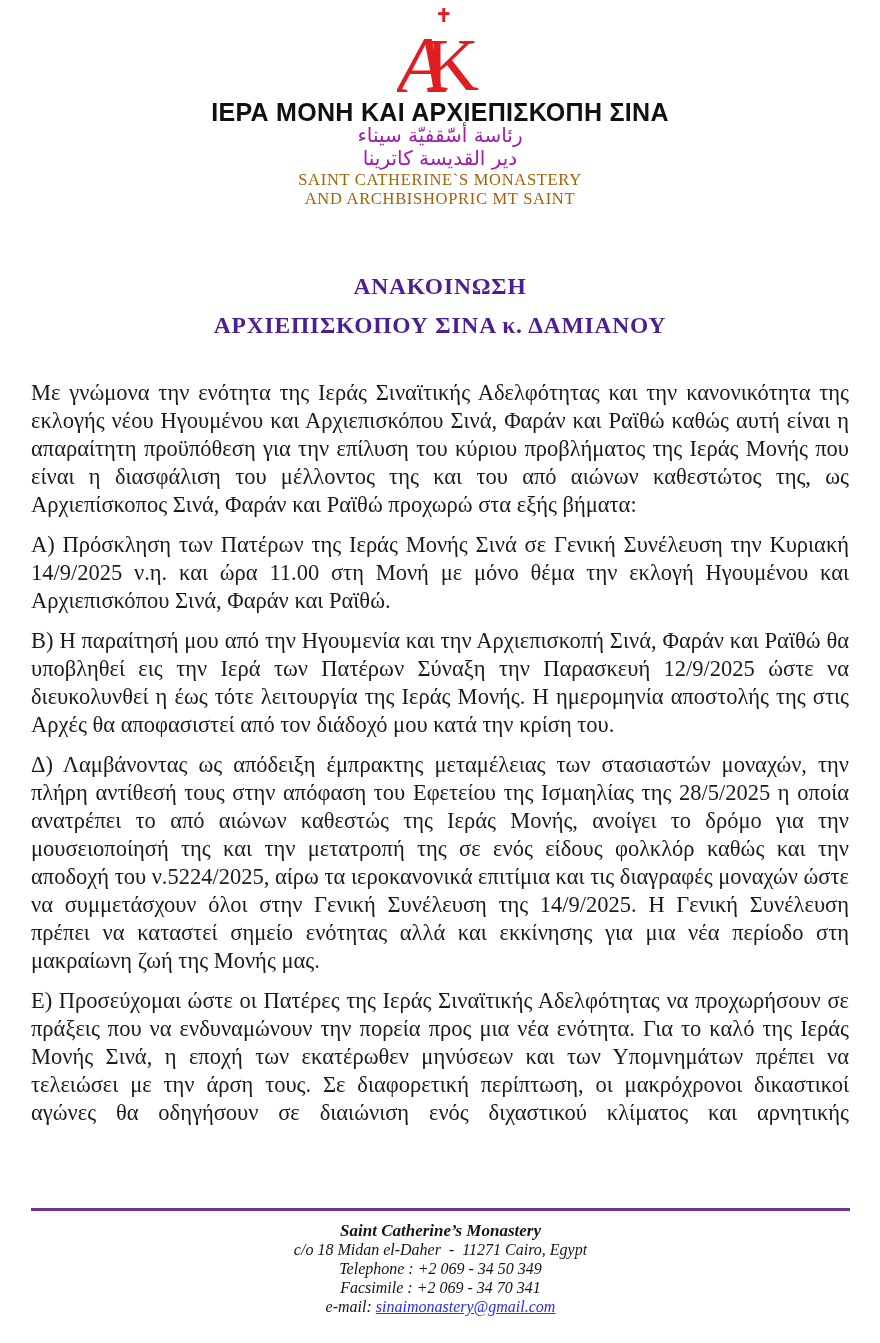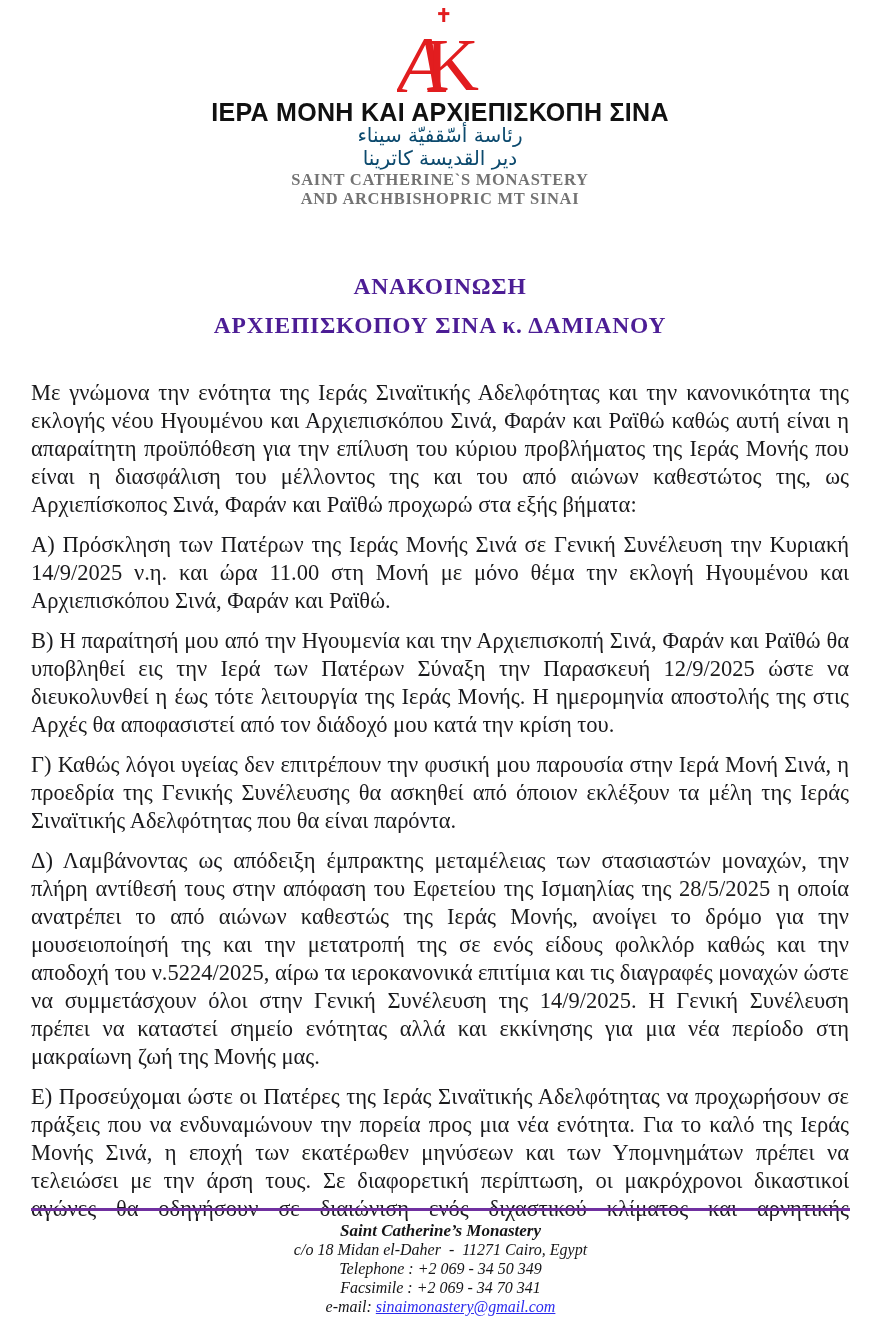--- a/index.html
+++ b/index.html
@@ -25,30 +25,29 @@
     font-size: 25px;
     line-height: 24px;
     letter-spacing: 0.3px;
     color: #111;
     margin-top: 4px;
   }
   .org-arabic {
     font-family: "DejaVu Sans", sans-serif;
     font-size: 20px;
     line-height: 23px;
-    color: #0c4a6e;
+    color: #a21caf;
     direction: rtl;
   }
   .org-english {
     font-family: "Liberation Serif", serif;
     font-size: 16.5px;
     line-height: 19px;
     letter-spacing: 0.7px;
-    color: #737373;
-    font-weight: bold;
+    color: #a16207;
   }
 
   
   .titles { text-align: center; margin-top: 64px; }
   .title-line {
     font-family: "Liberation Serif", serif;
     font-weight: 700;
     font-size: 23.5px;
     line-height: 28px;
     letter-spacing: 0.8px;
@@ -107,33 +106,32 @@
         </g>
 
         <text x="0" y="92" font-family="'Liberation Serif', serif" font-style="italic" font-size="86" fill="#e21d1f">A</text>
         <text x="30" y="90" font-family="'Liberation Serif', serif" font-size="80" fill="#e21d1f">K</text>
       </svg>
     </div>
     <div class="org-greek">ΙΕΡΑ ΜΟΝΗ ΚΑΙ ΑΡΧΙΕΠΙΣΚΟΠΗ ΣΙΝΑ</div>
     <div class="org-arabic" dir="rtl">رئاسة أسّقفيّة سيناء</div>
     <div class="org-arabic" dir="rtl">دير القديسة كاترينا</div>
     <div class="org-english">SAINT CATHERINE`S MONASTERY</div>
-    <div class="org-english">AND ARCHBISHOPRIC MT SINAI</div>
+    <div class="org-english">AND ARCHBISHOPRIC MT SAINT</div>
   </div>
 
   <div class="titles">
     <div class="title-line">ΑΝΑΚΟΙΝΩΣΗ</div>
     <div class="title-line">ΑΡΧΙΕΠΙΣΚΟΠΟΥ ΣΙΝΑ κ. ΔΑΜΙΑΝΟΥ</div>
   </div>
 
   <div class="body-text">
     <p>Με γνώμονα την ενότητα της Ιεράς Σιναϊτικής Αδελφότητας και την κανονικότητα της εκλογής νέου Ηγουμένου και Αρχιεπισκόπου Σινά, Φαράν και Ραϊθώ καθώς αυτή είναι η απαραίτητη προϋπόθεση για την επίλυση του κύριου προβλήματος της Ιεράς Μονής που είναι η διασφάλιση του μέλλοντος της και του από αιώνων καθεστώτος της, ως Αρχιεπίσκοπος Σινά, Φαράν και Ραϊθώ προχωρώ στα εξής βήματα:</p>
     <p>Α) Πρόσκληση των Πατέρων της Ιεράς Μονής Σινά σε Γενική Συνέλευση την Κυριακή 14/9/2025 ν.η. και ώρα 11.00 στη Μονή με μόνο θέμα την εκλογή Ηγουμένου και Αρχιεπισκόπου Σινά, Φαράν και Ραϊθώ.</p>
     <p>Β) Η παραίτησή μου από την Ηγουμενία και την Αρχιεπισκοπή Σινά, Φαράν και Ραϊθώ θα υποβληθεί εις την Ιερά των Πατέρων Σύναξη την Παρασκευή 12/9/2025 ώστε να διευκολυνθεί η έως τότε λειτουργία της Ιεράς Μονής. Η ημερομηνία αποστολής της στις Αρχές θα αποφασιστεί από τον διάδοχό μου κατά την κρίση του.</p>
-    <p>Γ) Καθώς λόγοι υγείας δεν επιτρέπουν την φυσική μου παρουσία στην Ιερά Μονή Σινά, η προεδρία της Γενικής Συνέλευσης θα ασκηθεί από όποιον εκλέξουν τα μέλη της Ιεράς Σιναϊτικής Αδελφότητας που θα είναι παρόντα.</p>
     <p>Δ) Λαμβάνοντας ως απόδειξη έμπρακτης μεταμέλειας των στασιαστών μοναχών, την πλήρη αντίθεσή τους στην απόφαση του Εφετείου της Ισμαηλίας της 28/5/2025 η οποία ανατρέπει το από αιώνων καθεστώς της Ιεράς Μονής, ανοίγει το δρόμο για την μουσειοποίησή της και την μετατροπή της σε ενός είδους φολκλόρ καθώς και την αποδοχή του ν.5224/2025, αίρω τα ιεροκανονικά επιτίμια και τις διαγραφές μοναχών ώστε να συμμετάσχουν όλοι στην Γενική Συνέλευση της 14/9/2025. Η Γενική Συνέλευση πρέπει να καταστεί σημείο ενότητας αλλά και εκκίνησης για μια νέα περίοδο στη μακραίωνη ζωή της Μονής μας.</p>
     <p class="cut">Ε) Προσεύχομαι ώστε οι Πατέρες της Ιεράς Σιναϊτικής Αδελφότητας να προχωρήσουν σε πράξεις που να ενδυναμώνουν την πορεία προς μια νέα ενότητα. Για το καλό της Ιεράς Μονής Σινά, η εποχή των εκατέρωθεν μηνύσεων και των Υπομνημάτων πρέπει να τελειώσει με την άρση τους. Σε διαφορετική περίπτωση, οι μακρόχρονοι δικαστικοί αγώνες θα οδηγήσουν σε διαιώνιση ενός διχαστικού κλίματος και αρνητικής</p>
   </div>
 
   <div class="footer">
     <hr class="footer-rule" style="background: rgb(112, 48, 160);">
     <div class="footer-name">Saint Catherine’s Monastery</div>
     <div class="footer-address">c/o 18 Midan el-Daher  -  11271 Cairo, Egypt</div>
     <div class="footer-telephone">Telephone : +2 069 - 34 50 349</div>
     <div class="footer-facsimile">Facsimile : +2 069 - 34 70 341</div>

